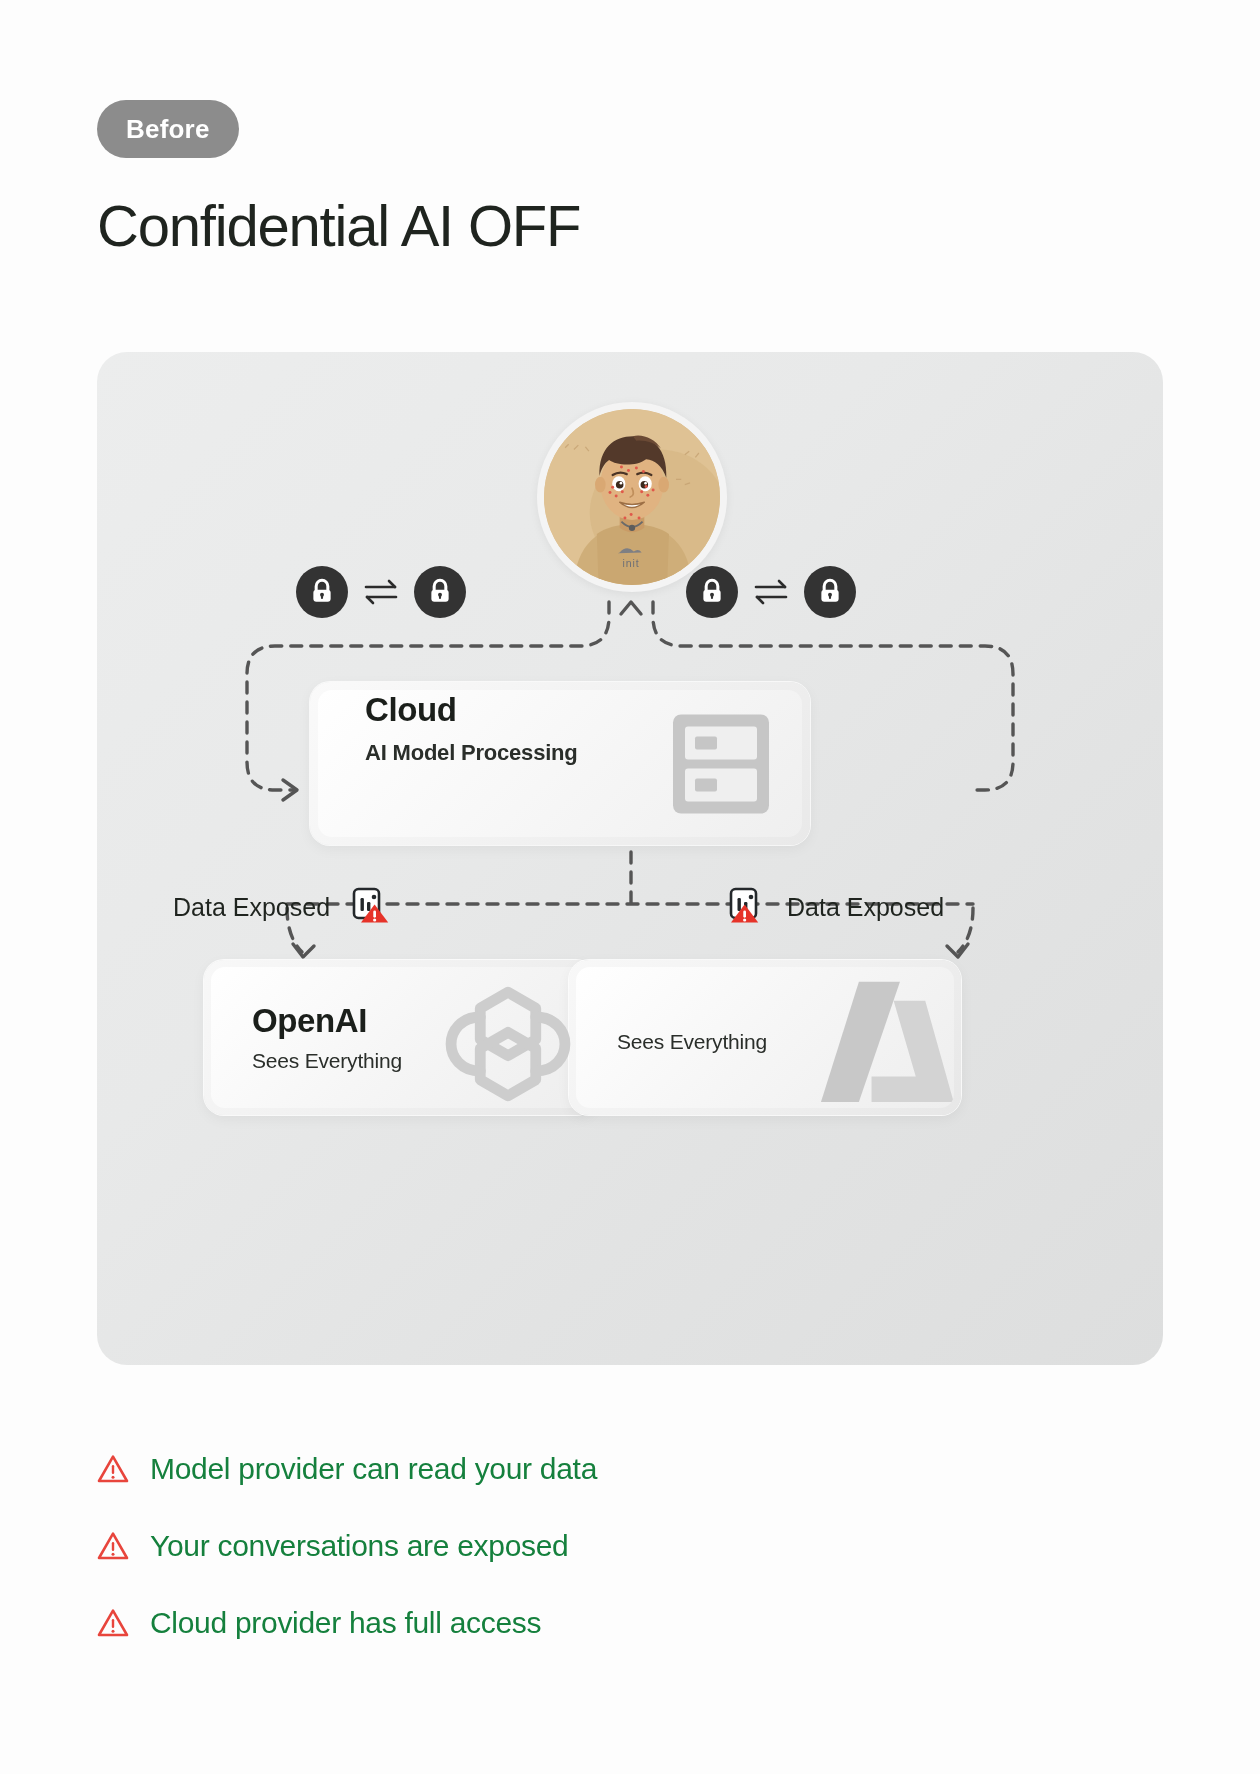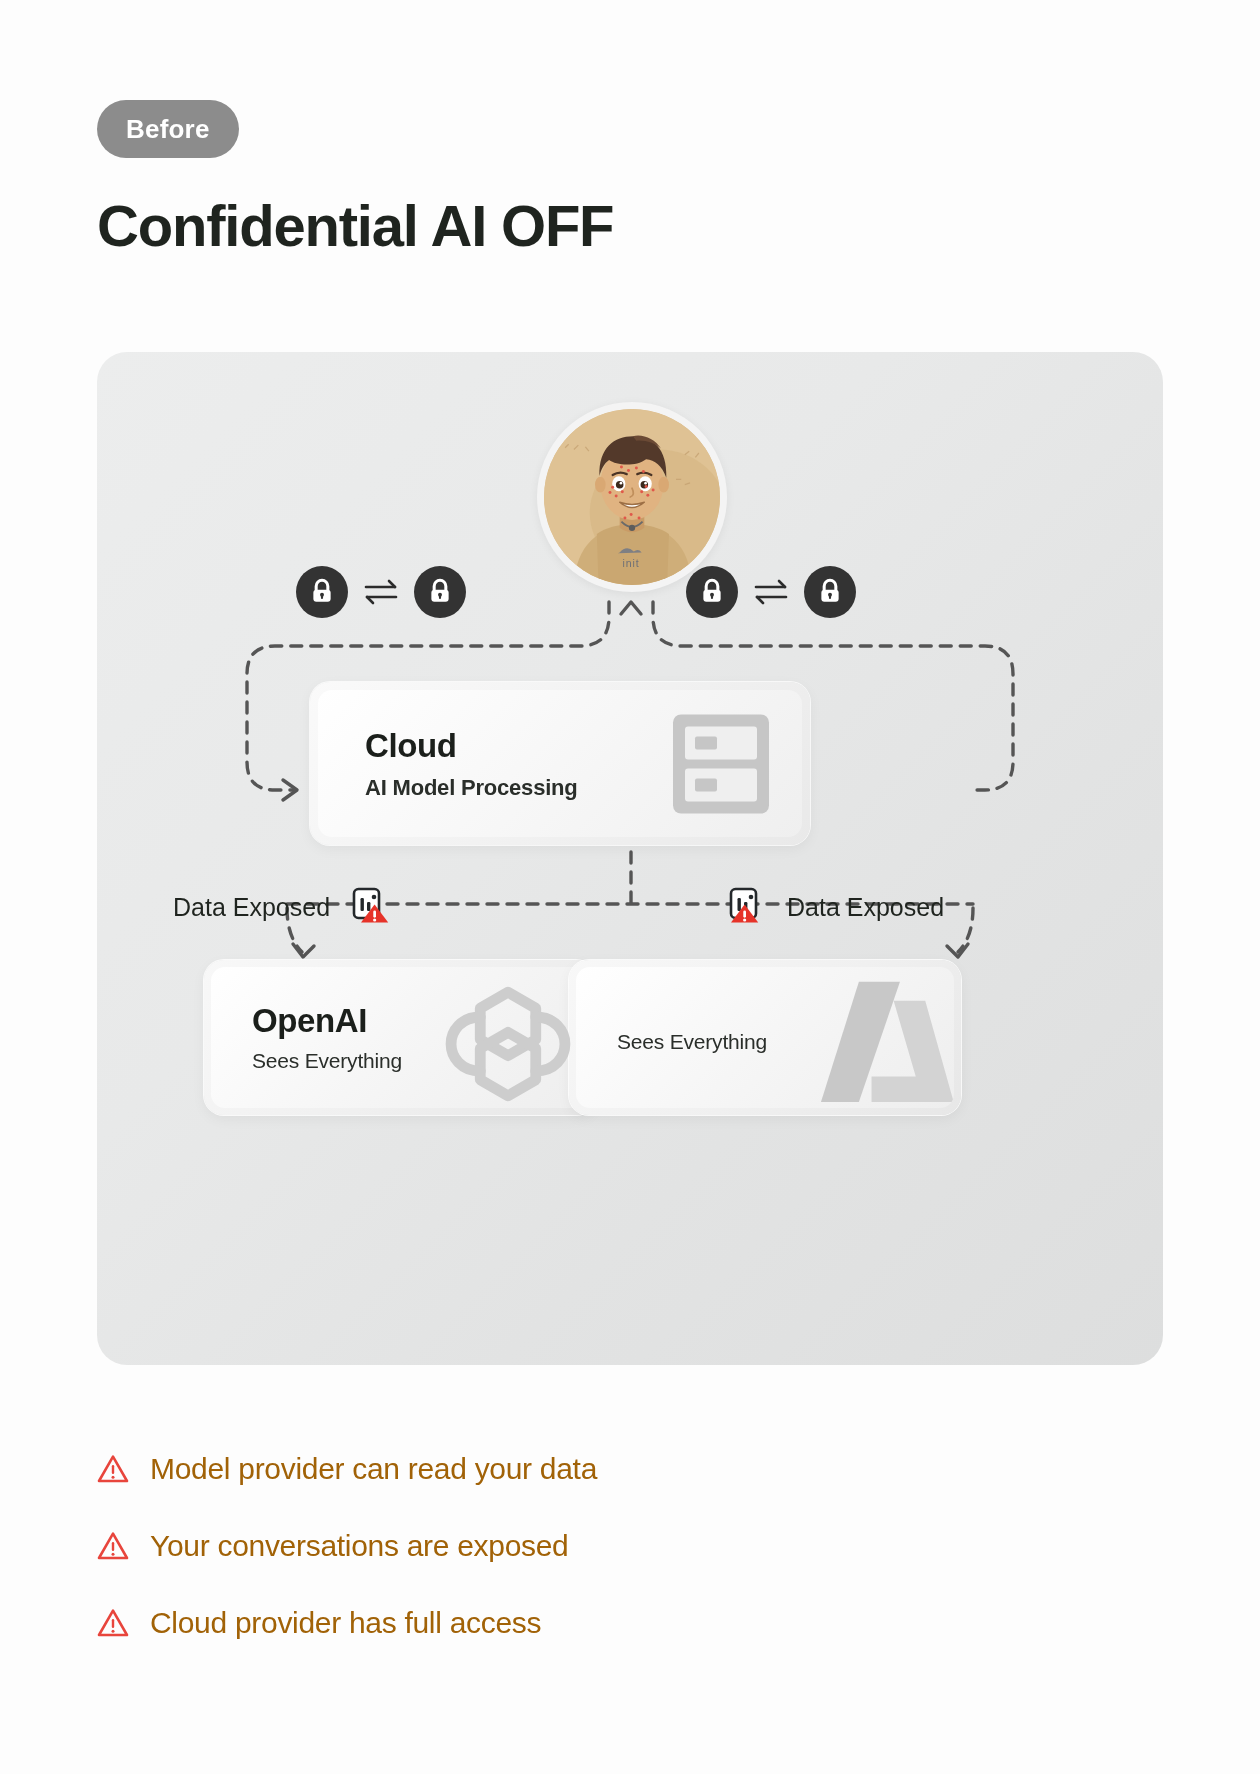--- a/index.html
+++ b/index.html
@@ -36,21 +36,21 @@
     font-size: 26px;
     letter-spacing: 0.2px;
     font-weight: 700;
   }
 
   .page-title {
     position: absolute;
     left: 97px;
     top: 192px;
     font-size: 58px;
-    font-weight: 700;
+    font-weight: 400;
     color: #1f241f;
     letter-spacing: -1.2px;
   }
 
   
   .panel {
     position: absolute;
     left: 97px;
     top: 352px;
     width: 1066px;
@@ -126,21 +126,20 @@
     padding: 8px;
   }
   .cloud-card-inner {
     width: 100%;
     height: 100%;
     border-radius: 14px;
     background: linear-gradient(135deg, #ffffff 0%, #f7f7f7 50%, #efefef 100%);
     position: relative;
     display: flex;
     flex-direction: column;
-    justify-content: center;
     padding-left: 47px;
   }
   .cloud-title {
     font-size: 33px;
     font-weight: 700;
     color: #1b1f1b;
     letter-spacing: -0.4px;
     line-height: 1.2;
   }
   .cloud-sub {
@@ -236,21 +235,21 @@
     gap: 43px;
   }
   .bullet-row {
     display: flex;
     align-items: center;
     gap: 21px;
   }
   .bullet-icon { width: 32px; height: 32px; flex: none; display: block; }
   .bullet-text {
     font-size: 30px;
-    color: #a16207;
+    color: #15803d;
     letter-spacing: -0.3px;
   }
 </style>
 </head>
 <body>
 
 <div class="page">
 
   <div class="badge">Before</div>
   <div class="page-title">Confidential AI OFF</div>

